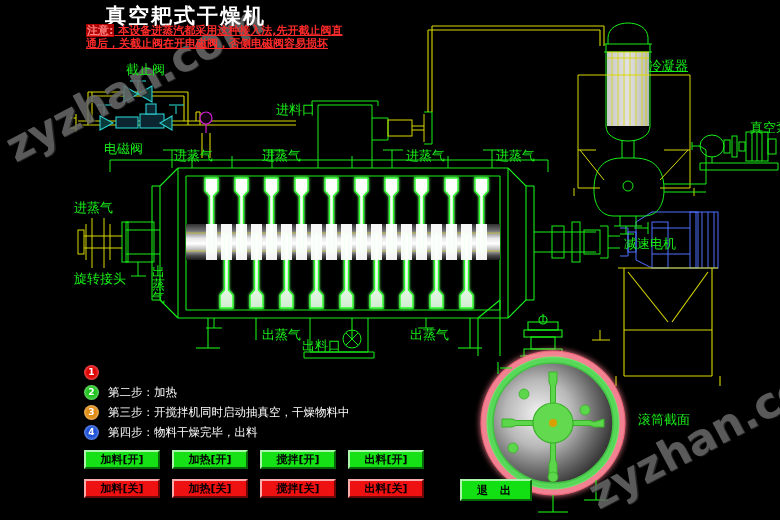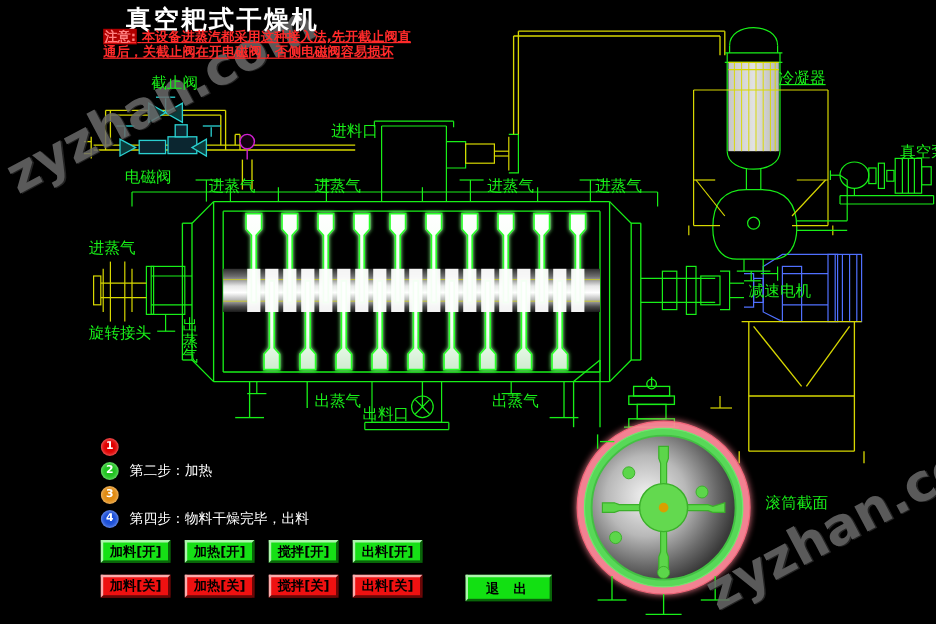--- a/index.html
+++ b/index.html
@@ -51,21 +51,21 @@
     display:flex;align-items:center;justify-content:center;
     box-shadow:0 0 3px rgba(255,255,255,.35) inset;
     border:1px solid rgba(255,255,255,.25);
   }
   .steptxt{color:#ffffff;font-size:11.5px;margin-left:9px;white-space:nowrap;
     font-family:"DejaVu Sans","Liberation Sans",sans-serif;}
 
   
   .btnrow{position:absolute;display:flex;}
   .btn{
-    width:58px;height:19px;margin-right:12px;
+    width:76px;height:19px;margin-right:12px;
     display:flex;align-items:center;justify-content:center;
     font-size:11px;font-weight:bold;color:#000;
     font-family:"DejaVu Sans","Liberation Sans",sans-serif;
     border-top:2px solid rgba(255,255,255,.65);
     border-left:2px solid rgba(255,255,255,.65);
     border-right:2px solid rgba(0,0,0,.55);
     border-bottom:2px solid rgba(0,0,0,.55);
     cursor:pointer;box-sizing:border-box;
   }
   .btn.green{background:#16e016;}
@@ -549,20 +549,21 @@
   <div class="steps">
     <div class="step">
       <span class="badge" style="background:#e00000">1</span>
     </div>
     <div class="step">
       <span class="badge" style="background:#1fc41f">2</span>
       <span class="steptxt">第二步：加热</span>
     </div>
     <div class="step">
       <span class="badge" style="background:#e08a10">3</span>
+      <span class="steptxt">第三步：开搅拌机同时启动抽真空，干燥物料中</span>
     </div>
     <div class="step">
       <span class="badge" style="background:#1b4fd8">4</span>
       <span class="steptxt">第四步：物料干燥完毕，出料</span>
     </div>
   </div>
 
   <div class="btnrow" style="left:84px;top:450px;">
     <div class="btn green">加料[开]</div>
     <div class="btn green">加热[开]</div>

